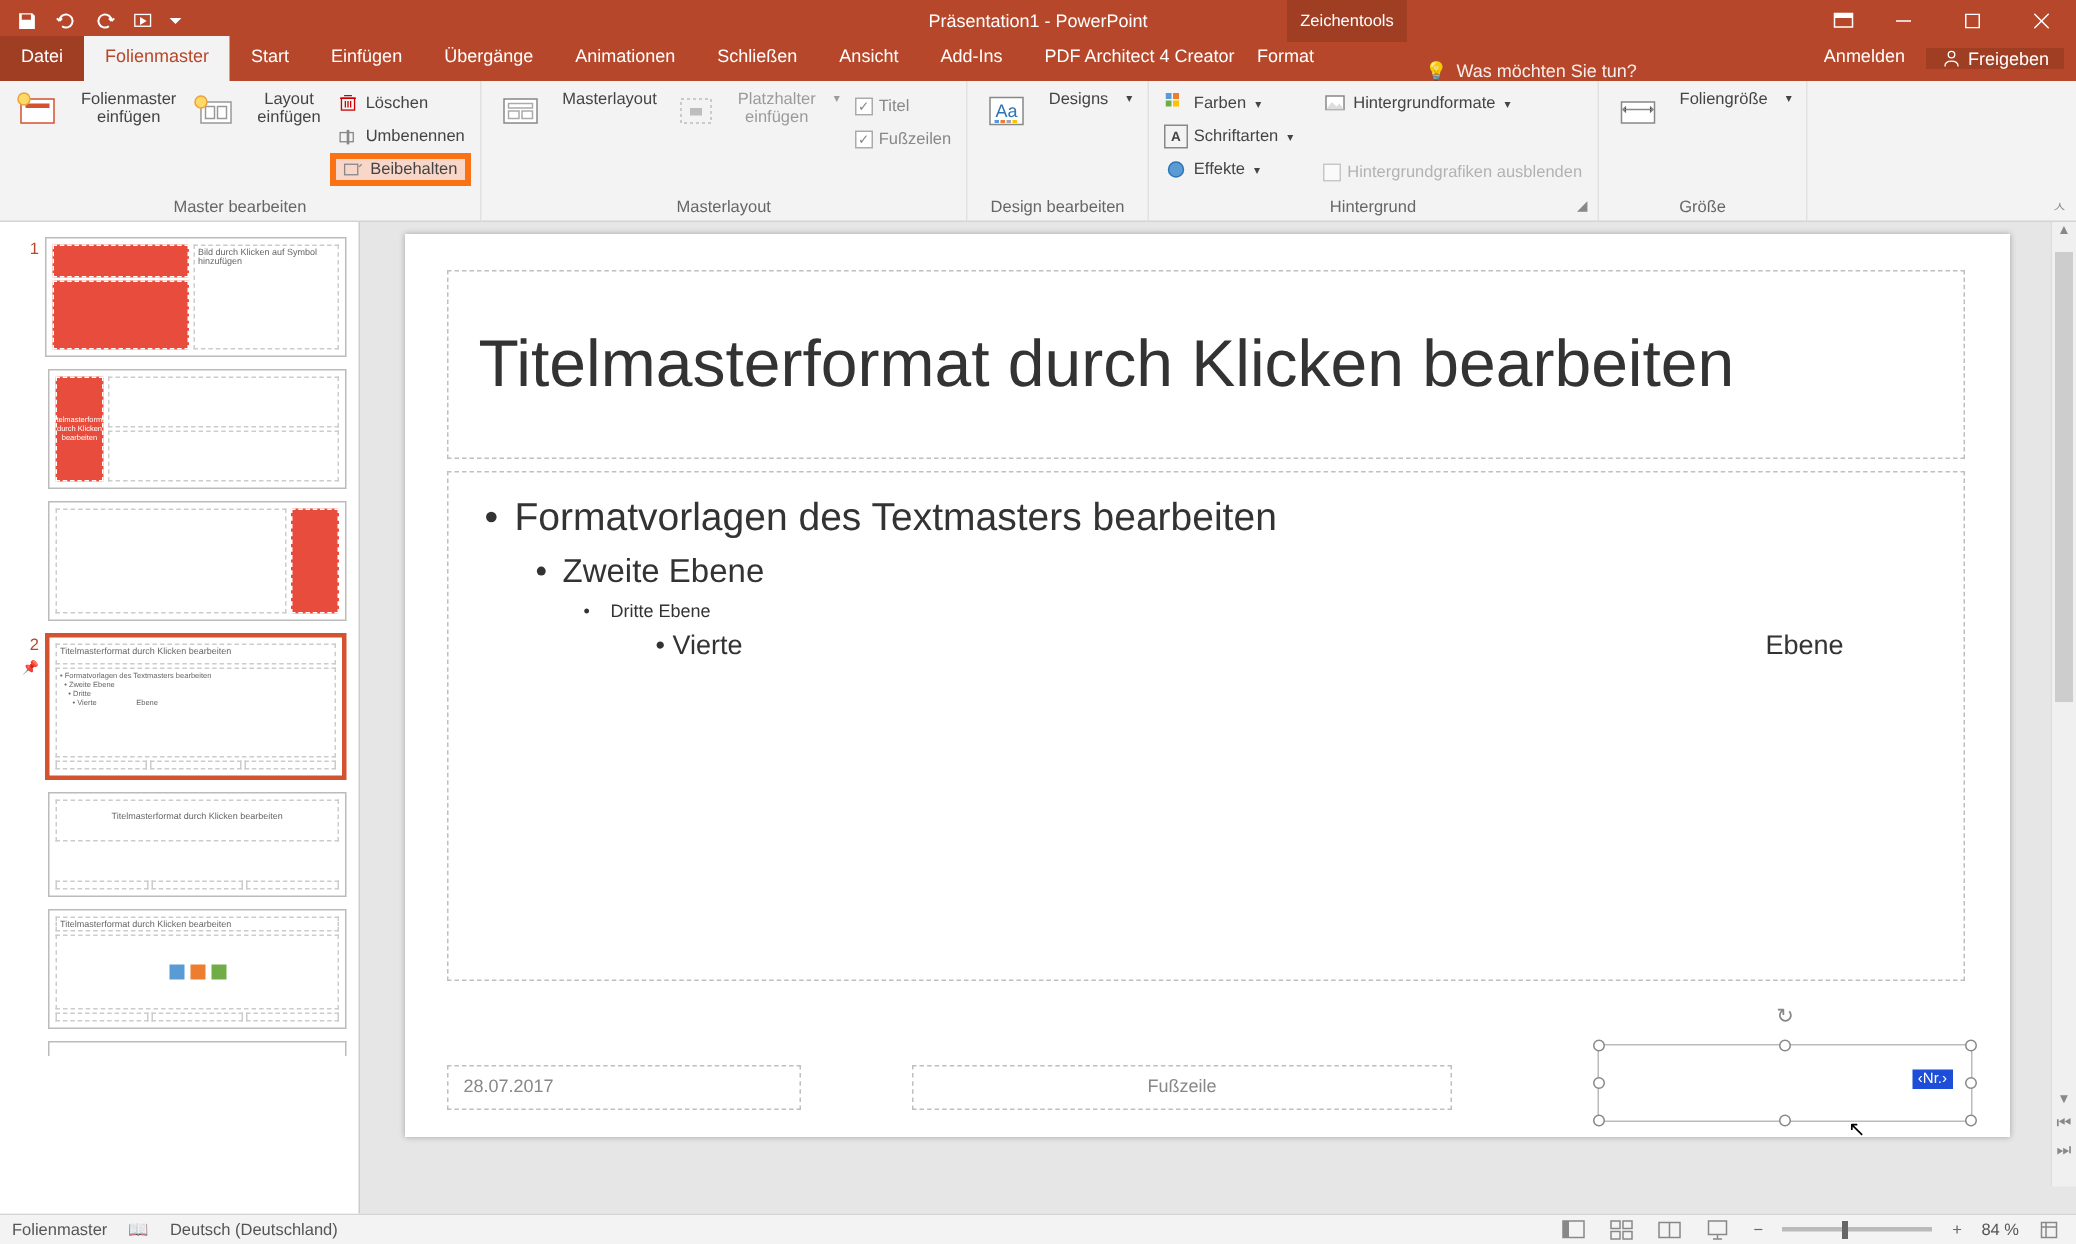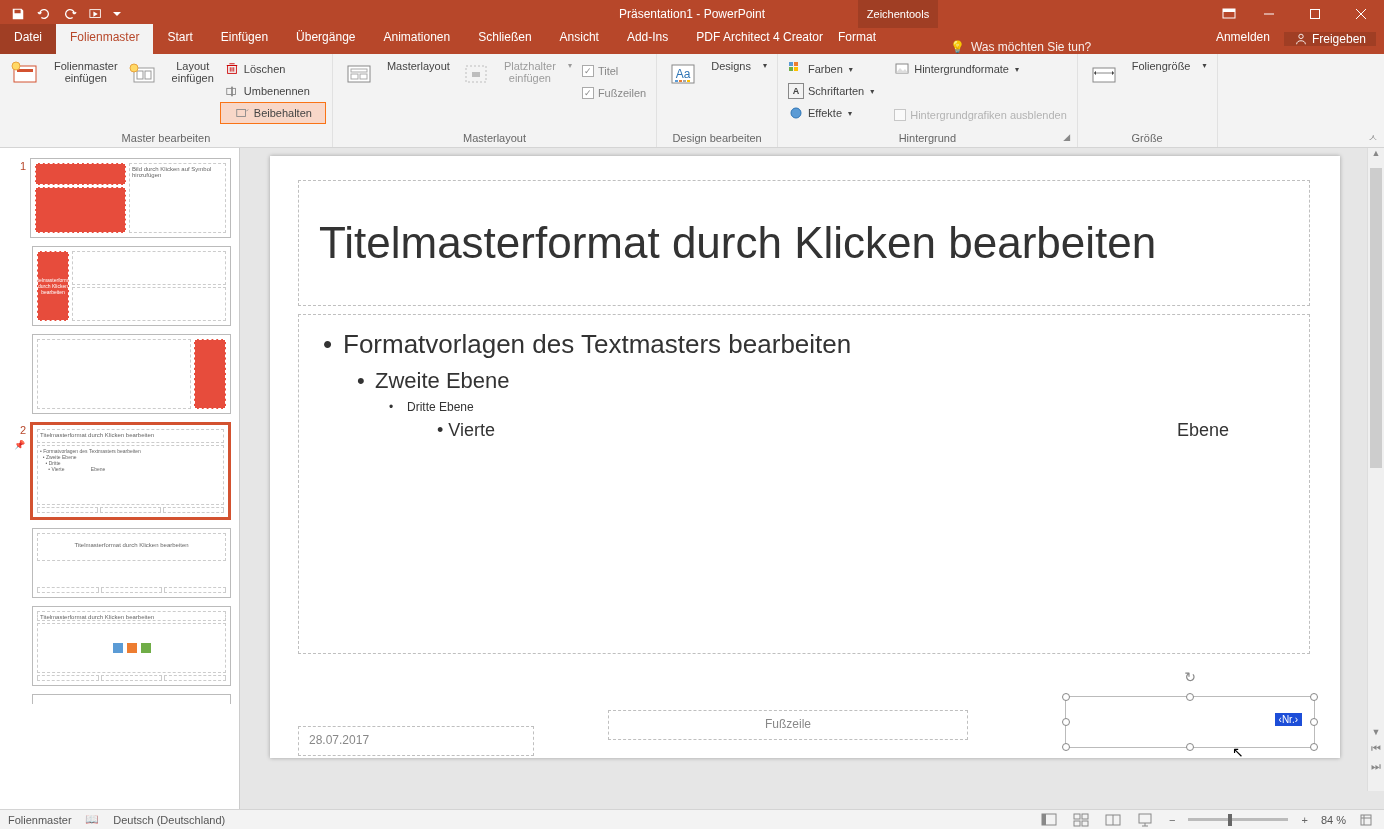--- a/index.html
+++ b/index.html
@@ -25,21 +25,21 @@
 .share-tab { background: #a03e24; display:flex; align-items:center; gap:4px; padding: 0 10px;}
 
 .ribbon { height: 94px; background: #f3f3f3; border-bottom: 1px solid #d4d4d4; display: flex; position: relative;}
 .group { border-right: 1px solid #e1e1e1; padding: 2px 6px 0 6px; display: flex; flex-direction: column; justify-content: space-between; }
 .group-label { font-size: 11px; color: #666; text-align: center; padding-bottom: 2px; line-height: 14px;}
 .group-body { display: flex; gap: 2px; flex: 1; align-items: flex-start; padding-top: 2px;}
 .big-btn { display: flex; flex-direction: row; justify-content: flex-start; gap: 12px; padding: 2px 4px; min-width: 40px; cursor: pointer; text-align: center; font-size: 11px; color: #444; line-height: 12px; }
 .big-btn .icon-lg { width: 32px; height: 32px; display:flex; align-items:center; justify-content:center; }
 .stack { display: flex; flex-direction: column; gap: 0; }
 .small-btn { display: flex; align-items: center; gap: 4px; padding: 2px 4px; font-size: 11px; color: #444; cursor: pointer; height: 22px;}
-.small-btn.sel { background: #f8d7c8; border: 1px solid #f97316; padding: 1px 13px;}
+.small-btn.sel { background: #f8d7c8; border: 4px solid #f97316; padding: 1px 3px;}
 .small-btn .icon-sm { width: 16px; height: 16px; display: inline-flex; align-items:center; justify-content:center; }
 .check-item { display: flex; align-items: center; gap: 4px; font-size: 11px; color: #888; padding: 2px 4px; height: 22px;}
 .check-box { width: 12px; height: 12px; border: 1px solid #aaa; background: #fff; display:inline-flex; align-items:center; justify-content:center; font-size:9px;}
 .dialog-launcher { position: absolute; right: 3px; bottom: 3px; width: 14px; height: 14px; font-size: 9px; color: #888; cursor:pointer; display:flex; align-items:center; justify-content:center; border:1px solid transparent;}
 .ribbon-collapse { position:absolute; right:6px; bottom: 2px; font-size: 10px; color:#888; cursor:pointer;}
 
 .work-area { display: flex; height: 661px; background: #e6e6e6; }
 .thumb-panel { width: 240px; background: #fff; border-right: 1px solid #ccc; overflow-y: auto; padding: 8px 0; }
 .thumb-row { display: flex; align-items: flex-start; padding: 2px 8px 6px 8px; gap: 4px; }
 .thumb-num-col { width: 18px; display: flex; flex-direction: column; align-items: flex-end; padding-top: 2px; font-size: 11px; color: #b7472a; gap: 4px;}
@@ -56,21 +56,21 @@
 .ph-title { left: 28px; top: 24px; width: 1012px; height: 126px; padding: 10px 20px; font-size: 44px; font-weight: 300; color: #333; display:flex; align-items:center;}
 .ph-body { left: 28px; top: 158px; width: 1012px; height: 340px; padding: 14px 20px; color: #333; }
 .ph-body ul { list-style: none; }
 .ph-body li { position: relative; }
 .lvl1 { font-size: 26px; padding-left: 24px; margin-bottom: 8px;} .lvl1::before{content:"•"; position:absolute; left:4px;}
 .lvl2 { font-size: 22px; padding-left: 56px; margin-bottom: 6px;} .lvl2::before{content:"•"; position:absolute; left:38px;}
 .lvl3 { font-size: 12px; padding-left: 88px; margin-bottom: 6px;} .lvl3::before{content:"•"; position:absolute; left:70px;}
 .lvl4-row { display:flex; justify-content: space-between; font-size: 18px; padding-left: 118px; padding-right: 60px; margin-bottom: 4px;}
 .lvl4-row span:first-child::before{content:"• "; }
 .lvl5 { font-size: 18px; padding-left: 150px;} .lvl5::before{content:"•"; position:absolute; left:132px;}
-.ph-date { left: 28px; top: 570px; width: 236px; height: 30px; font-size: 12px; color: #888; padding: 6px 10px;}
+.ph-date { left: 28px; top: 554px; width: 236px; height: 30px; font-size: 12px; color: #888; padding: 6px 10px;}
 .ph-footer { left: 338px; top: 554px; width: 360px; height: 30px; font-size: 12px; color: #888; text-align: center; padding: 6px;}
 .ph-num { left: 800px; top: 545px; width: 240px; height: 42px; }
 .sel-handles { position:absolute; inset: -5px; border: 1px solid #bbb; }
 .handle { width:8px; height:8px; border:1px solid #888; background:#fff; border-radius:50%; position:absolute;}
 .rot-handle { position:absolute; left:50%; top:-28px; transform:translateX(-50%); color:#888; font-size:14px;}
 .num-badge { position:absolute; right: 8px; top: 12px; background: #1d4ed8; color:#fff; font-size:10px; padding: 1px 4px;}
 .cursor-arrow { position:absolute; left: 1232px; top: 744px; font-size: 14px; color:#000; pointer-events:none; z-index: 100;}
 
 .vscroll { position:absolute; right:0; top:0; bottom:18px; width:17px; background:#f0f0f0; border-left:1px solid #ddd;}
 .vscroll-thumb{ position:absolute; left:2px; right:2px; top:20px; height: 300px; background:#cdcdcd;}

